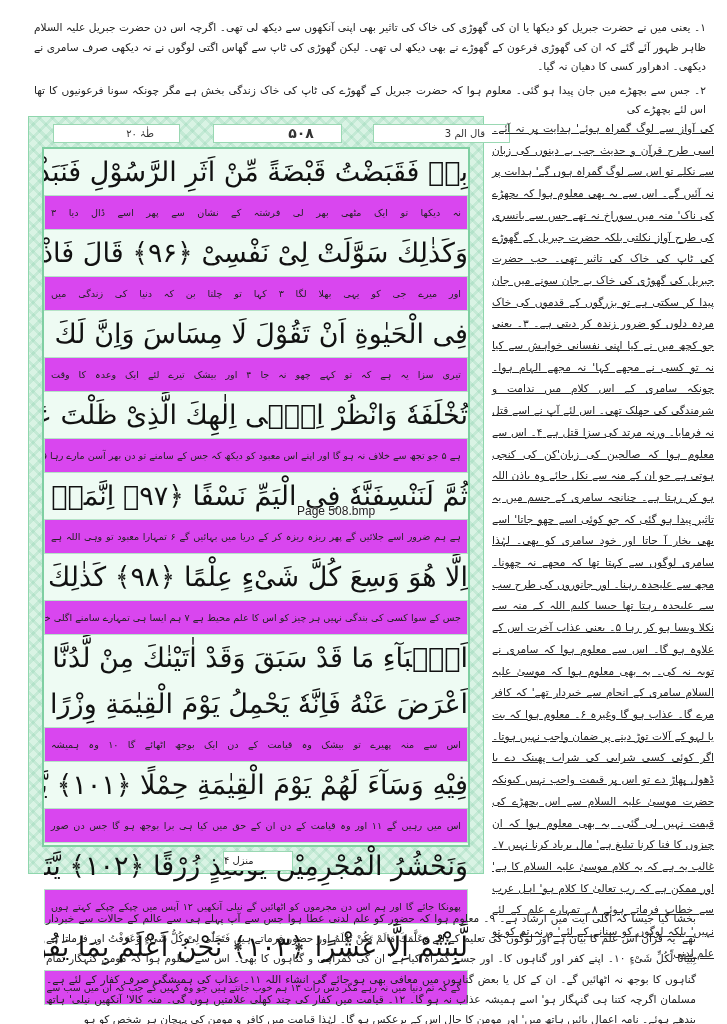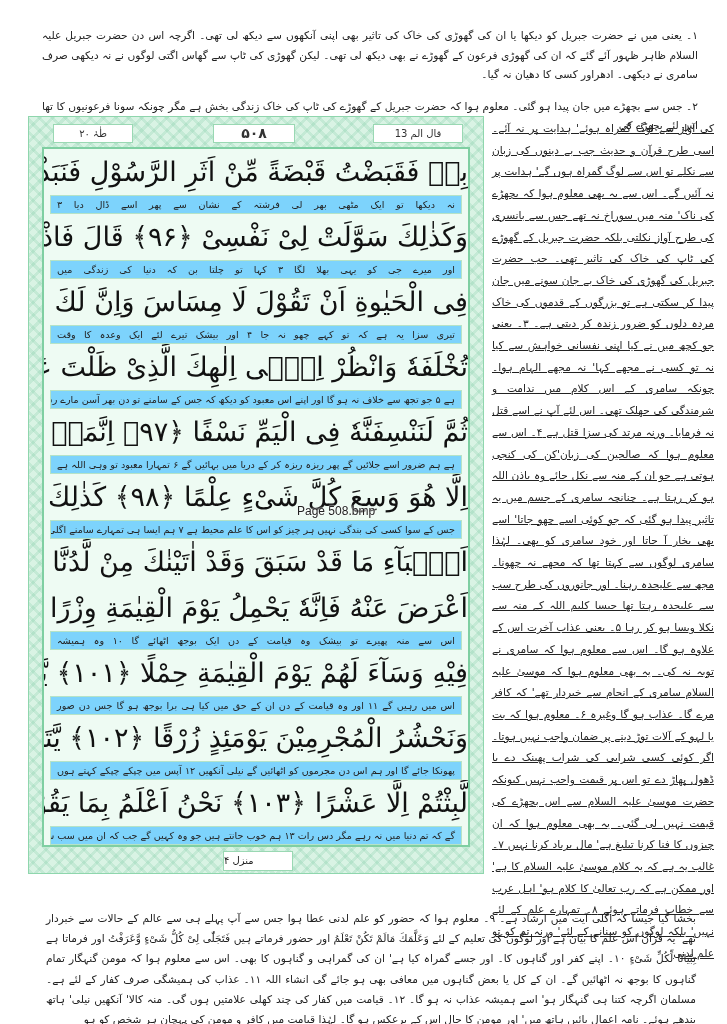--- a/index.html
+++ b/index.html
@@ -2,57 +2,57 @@
 <html><head>
 <meta charset="utf-8">
 <style>
   html, body { margin: 0; padding: 0; }
   body {
     width: 727px; height: 1024px; background: #ffffff; position: relative; overflow: hidden;
     font-family: "DejaVu Sans", sans-serif; color: #1a1a1a;
   }
   .urdu { direction: rtl; text-align: justify; text-align-last: right; font-size: 10.6px; line-height: 19.5px; font-family: "DejaVu Sans", sans-serif; color: #222; }
   .top-notes { position: absolute; left: 30px; top: 14px; width: 680px; }
-  .top-notes p { margin: 12px; }
+  .top-notes p { margin: 4px; }
   .right-notes { position: absolute; left: 492px; top: 118px; width: 222px; }
   .right-notes p { margin: 0; line-height: 21.7px; font-size: 10.6px; text-decoration: underline; }
   .bottom-notes { position: absolute; left: 30px; top: 892px; width: 682px; }
   .bottom-notes p { margin: 16px; line-height: 20.2px; }
 
   
   .panel {
     position: absolute; left: 28px; top: 116px; width: 456px; height: 758px;
     background:
       repeating-linear-gradient(45deg, rgba(120,200,160,0.22) 0 3px, transparent 3px 9px),
       repeating-linear-gradient(-45deg, rgba(120,200,160,0.22) 0 3px, transparent 3px 9px),
       #d9f3e4;
     border: 1px solid #8fd6ad;
     box-sizing: border-box;
   }
   .panel-header { position: absolute; left: 14px; top: 4px; width: 428px; height: 24px; }
   .hdr-box {
     position: absolute; top: 3px; height: 17px; background: #ffffff; border: 1px solid #9ad8b3;
-    font-size: 10px; line-height: 17px; text-align: center; direction: rtl; color: #333;
+    font-size: 10px; line-height: 17px; text-align: center; direction: rtl; color: #333; padding-left: 47px;
   }
   .hdr-left { left: 10px; width: 78px; }
   .hdr-mid { left: 170px; width: 80px; font-weight: bold; font-size: 14px; }
   .hdr-right { left: 330px; width: 88px; }
   .inner {
     position: absolute; left: 13px; top: 30px; width: 428px; height: 700px;
     background: #eefbf3; border: 2px solid #7fcfa2; box-sizing: border-box;
   }
   .verse {
     direction: rtl; text-align: center; font-family: "DejaVu Serif", serif;
     font-size: 27px; line-height: 46px; height: 46px; color: #111; white-space: nowrap; overflow: hidden;
     letter-spacing: 0.5px;
   }
   .trans {
-    direction: rtl; text-align: justify; text-align-last: justify; margin: 0 6px;
-    font-size: 9.6px; line-height: 17px; height: 17px; background: #7dd3fc; border: 1px solid #b5e3c7;
-    padding: 0 6px; color: #222; white-space: nowrap; overflow: hidden;
+    direction: rtl; text-align: justify; text-align-last: justify; margin: 0 0;
+    font-size: 9.6px; line-height: 17px; height: 17px; background: #d946ef; border: 1px solid #b5e3c7;
+    padding: 8px 6px; color: #222; white-space: nowrap; overflow: hidden;
   }
   .panel-footer {
     position: absolute; left: 194px; top: 734px; width: 68px; height: 18px; background: #ffffff;
     border: 1px solid #9ad8b3; font-size: 10px; line-height: 18px; text-align: left; direction: rtl;
   }
   .tooltip {
     position: absolute; left: 297px; top: 504px; font-family: "Liberation Sans", sans-serif;
     font-size: 12px; color: #222; text-shadow: 0 0 2px #fff, 0 0 2px #fff;
   }
 </style>
@@ -61,21 +61,21 @@
 
 <div class="top-notes urdu">
   <p>۱۔ یعنی میں نے حضرت جبریل کو دیکھا یا ان کی گھوڑی کی خاک کی تاثیر بھی اپنی آنکھوں سے دیکھ لی تھی۔ اگرچہ اس دن حضرت جبریل علیہ السلام ظاہر ظہور آئے گئے کہ ان کی گھوڑی فرعون کے گھوڑے نے بھی دیکھ لی تھی۔ لیکن گھوڑی کی ٹاپ سے گھاس اگتی لوگوں نے نہ دیکھی صرف سامری نے دیکھی۔ ادھراور کسی کا دھیان نہ گیا۔</p>
   <p>۲۔ جس سے بچھڑے میں جان پیدا ہو گئی۔ معلوم ہوا کہ حضرت جبریل کے گھوڑے کی ٹاپ کی خاک زندگی بخش ہے مگر چونکہ سونا فرعونیوں کا تھا اس لئے بچھڑے کی</p>
 </div>
 
 <div class="panel">
   <div class="panel-header">
     <div class="hdr-box hdr-left">طٰہٰ ۲۰</div>
     <div class="hdr-box hdr-mid">۵۰۸</div>
-    <div class="hdr-box hdr-right">قال الم 13</div>
+    <div class="hdr-box hdr-right">قال الم 3</div>
   </div>
   <div class="inner">
     <div class="verse">بِهٖ فَقَبَضْتُ قَبْضَةً مِّنْ اَثَرِ الرَّسُوْلِ فَنَبَذْتُهَا</div>
     <div class="trans">نہ دیکھا تو ایک مٹھی بھر لی فرشتہ کے نشان سے پھر اسے ڈال دیا ۳</div>
     <div class="verse">وَكَذٰلِكَ سَوَّلَتْ لِیْ نَفْسِیْ ﴿۹۶﴾ قَالَ فَاذْهَبْ فَاِنَّ لَكَ</div>
     <div class="trans">اور میرے جی کو یہی بھلا لگا ۳ کہا تو چلتا بن کہ دنیا کی زندگی میں</div>
     <div class="verse">فِی الْحَیٰوةِ اَنْ تَقُوْلَ لَا مِسَاسَ وَاِنَّ لَكَ مَوْعِدًا لَّنْ</div>
     <div class="trans">تیری سزا یہ ہے کہ تو کہے چھو نہ جا ۴ اور بیشک تیرے لئے ایک وعدہ کا وقت</div>
     <div class="verse">تُخْلَفَهٗ وَانْظُرْ اِلٰۤى اِلٰهِكَ الَّذِیْ ظَلْتَ عَلَیْهِ عَاكِفًا لَنُحَرِّقَنَّهٗ</div>
     <div class="trans">ہے ۵ جو تجھ سے خلاف نہ ہو گا اور اپنے اس معبود کو دیکھ کہ جس کے سامنے تو دن بھر آسن مارے رہا قسم</div>

